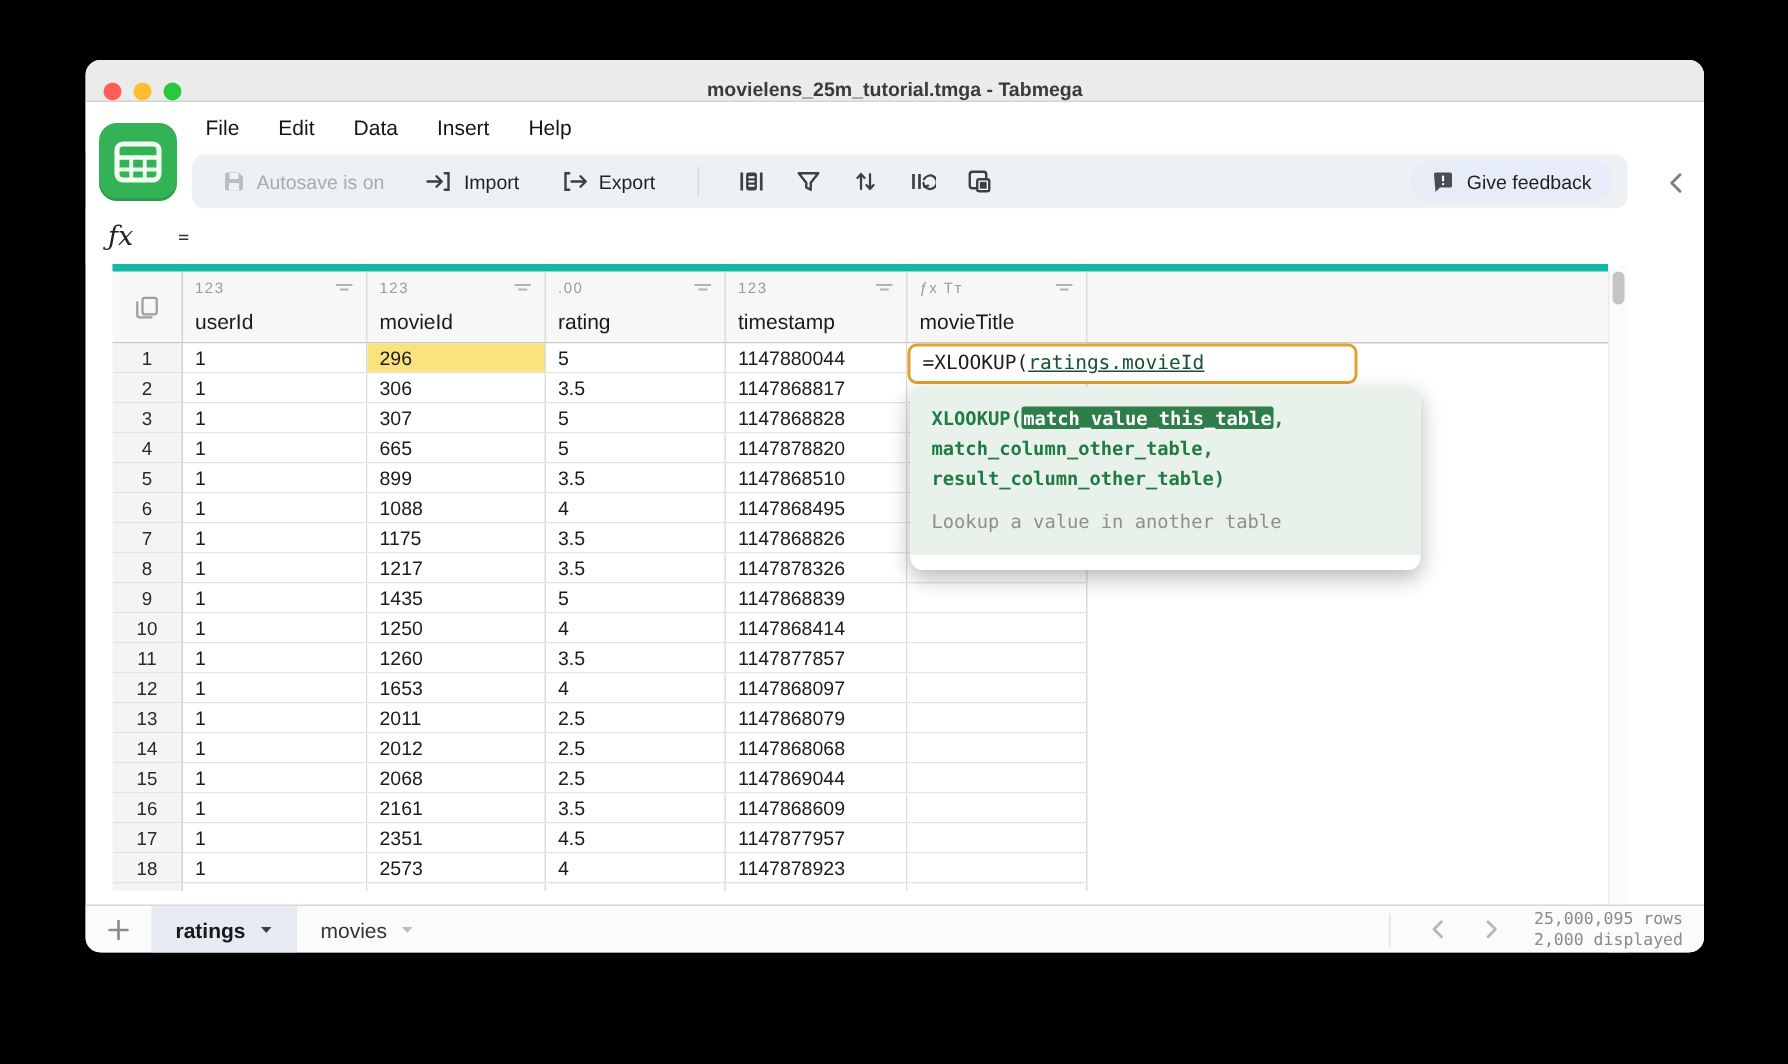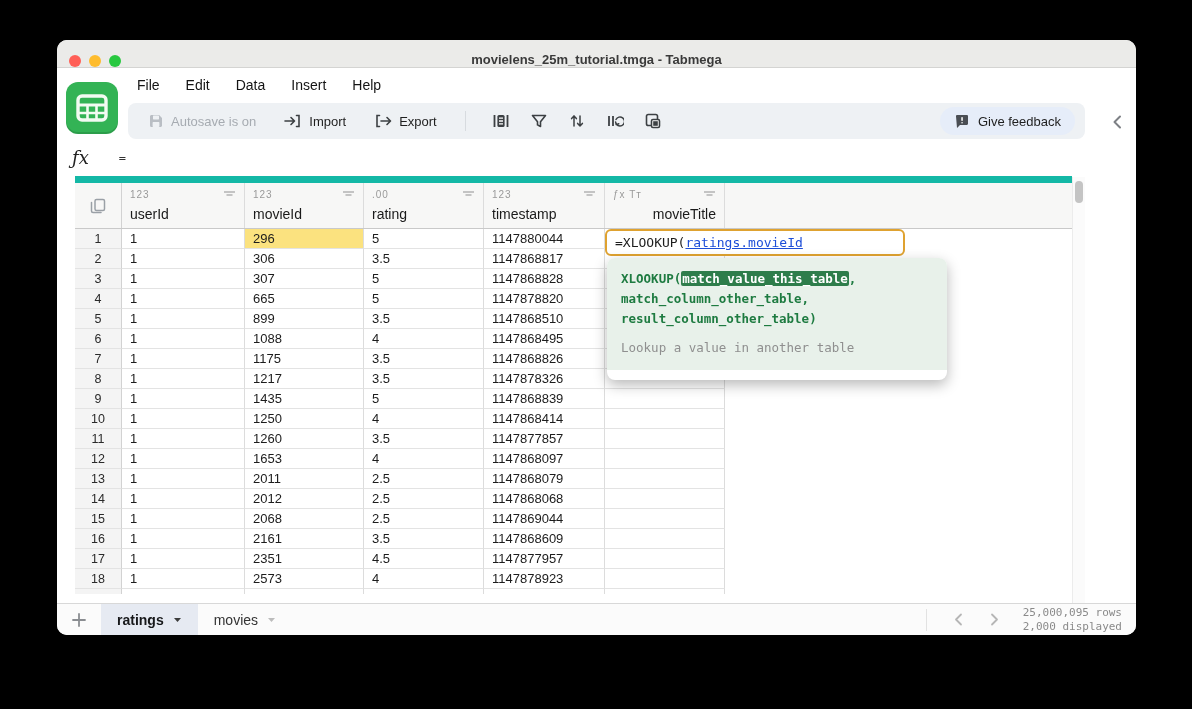--- a/index.html
+++ b/index.html
@@ -42,23 +42,23 @@
 
   
   .formulabar { position:absolute; left:0; top:99px; width:100%; height:37px; background:#fff;
     display:flex; align-items:center; }
   .fx { font-family:"DejaVu Serif", serif; font-style:italic; font-size:18px; color:#222; margin-left:15px; }
   .fx-value { font-family:"DejaVu Sans Mono", monospace; font-size:12px; color:#333; margin-left:30px; }
 
   
   .sheet { position:absolute; left:18px; top:136px; width:1010px; }
   .col-g { width:47px; } .col-0 { width:123px; } .col-1 { width:119px; }
-  .col-2 { width:120px; } .col-3 { width:121px; } .col-4 { width:120px;text-align:right; }
-
-  .header-band { display:flex; height:53px; background:#f7f7f6; border-top:7px solid #14b8a6;
+  .col-2 { width:120px; } .col-3 { width:121px; } .col-4 { width:120px; }
+
+  .header-band { display:flex; height:53px; background:#f7f7f6; border-top:5px solid #14b8a6;
     border-bottom:1px solid #c9c9c9; width:997px; }
   .hcell { border-right:1px solid #dcdcdc; padding:6px 8px 4px 8px; display:flex;
     flex-direction:column; justify-content:space-between; }
   .hcell-gutter { border-right:1px solid #d2d2d2; display:flex; align-items:center; justify-content:center; }
   .htop { display:flex; align-items:center; justify-content:space-between; }
   .htype { font-size:10px; color:#9a9a9a; letter-spacing:1px; }
   .hname { font-size:14px; color:#1a1a1a; padding-bottom:2px; }
 
   .srow { display:flex; height:20px; }
   .gcell { width:47px; background:#f4f4f4; border-right:1px solid #d2d2d2; border-bottom:1px solid #e3e3e3;
@@ -72,21 +72,21 @@
   
   .vscroll { position:absolute; left:1015px; top:137px; width:13px; height:458px;
     background:#fbfbfb; border-left:1px solid #ececec; }
   .vthumb { position:absolute; left:2px; top:4px; width:8px; height:22px; background:#c4c4c4; border-radius:4px; }
 
   
   .editor { position:absolute; left:548px; top:189px; width:300px; height:27px; background:#fff;
     border:2px solid #dfa230; border-radius:6px; display:flex; align-items:center; padding-left:8px;
     font-family:"DejaVu Sans Mono", monospace; font-size:13px; z-index:5; }
   .editor .plain { color:#1d1d1d; }
-  .editor .ref { color:#1d4ed8; text-decoration:underline; }
+  .editor .ref { color:#14532d; text-decoration:underline; }
 
   
   .tooltip { position:absolute; left:550px; top:218px; width:340px; background:#fff; border-radius:8px;
     box-shadow:0 5px 14px rgba(0,0,0,.28); padding:0 0 10px 0; z-index:6; }
   .tooltip-inner { background:#e8f1ea; border-radius:8px 8px 0 0; padding:11px 14px 13px 14px;
     font-family:"DejaVu Sans Mono", monospace; font-size:12.5px; }
   .code-line { color:#1e7b41; font-weight:bold; line-height:20px; white-space:nowrap; }
   .code-hl { background:#2e7d4b; color:#fff; border-radius:2px; padding:0 1px; }
   .tooltip-desc { color:#8f8f8f; line-height:18px; margin-top:10px; font-weight:normal; }
 

